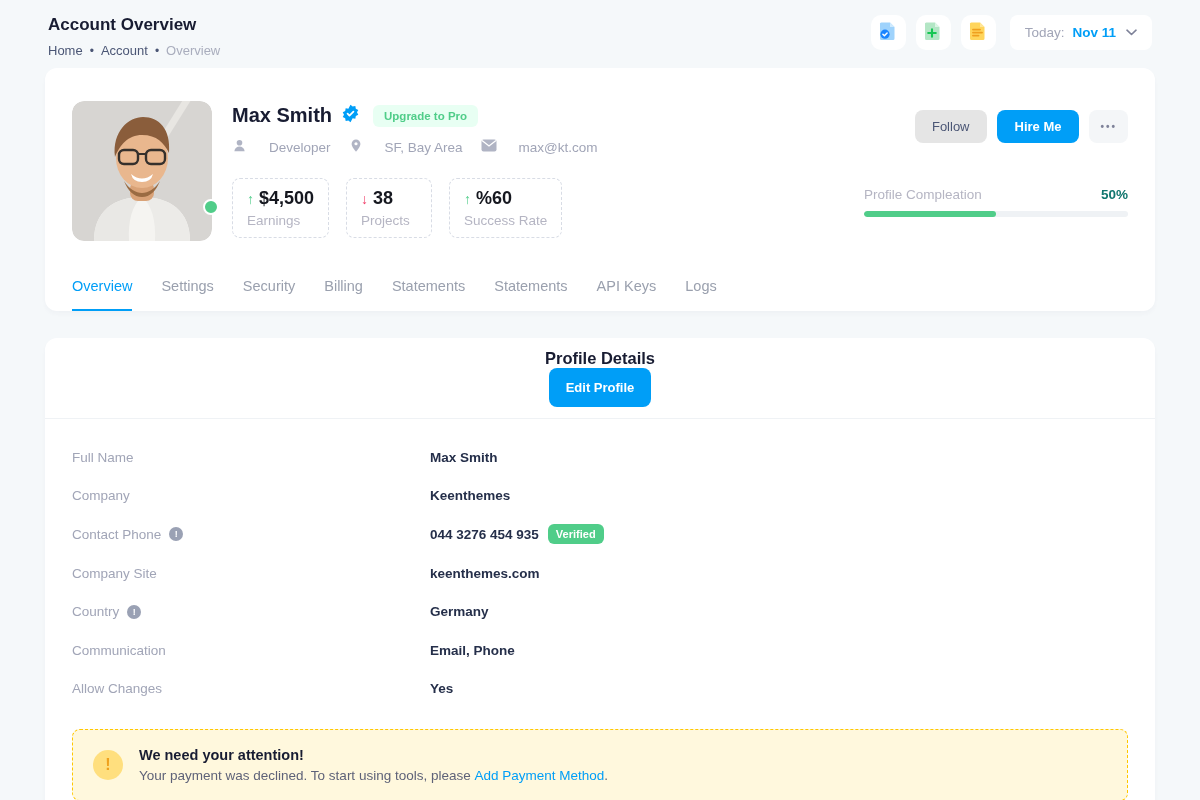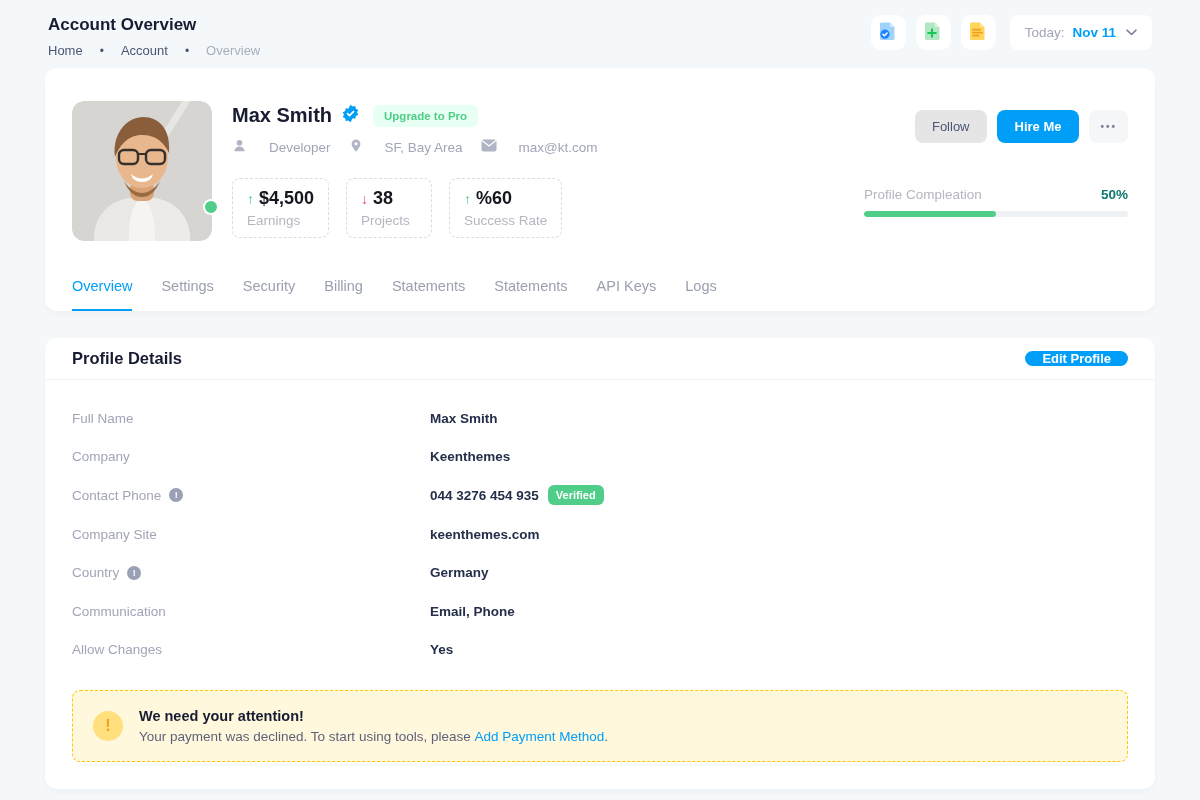--- a/index.html
+++ b/index.html
@@ -7,21 +7,21 @@
   body {
     background:#f5f8fa;
     font-family:"Liberation Sans", sans-serif;
     color:#181c32;
   }
   a { text-decoration:none; cursor:pointer; }
 
   
   .page-header { display:flex; justify-content:space-between; align-items:flex-start; padding:15px 48px 10px; }
   .page-title { font-size:17px; font-weight:700; color:#181c32; margin-bottom:8px; }
-  .breadcrumb { display:flex; align-items:center; gap:17px; font-size:13px; color:#4b5675; }
+  .breadcrumb { display:flex; align-items:center; gap:7px; font-size:13px; color:#4b5675; }
   .crumb-sep { color:#4b5675; font-size:12px; line-height:1; }
   .crumb-last { color:#a9adbd; }
 
   .header-actions { display:flex; align-items:center; gap:10px; }
   .icon-btn { width:35px; height:35px; background:#fff; border:none; border-radius:10px;
     display:flex; align-items:center; justify-content:center; cursor:pointer; }
   .date-btn { height:35px; background:#fff; border:none; border-radius:8px; cursor:pointer;
     display:flex; align-items:center; gap:8px; padding:0 15px; font-size:13.5px;
     font-family:"Liberation Sans", sans-serif; margin-left:4px; }
   .date-prefix { color:#a1a5b7; }
@@ -69,23 +69,23 @@
   .progress-track { height:6px; background:#eff2f5; border-radius:3px; overflow:hidden; }
   .progress-fill { height:100%; background:#50cd89; border-radius:3px; }
 
   .tabs-row { display:flex; gap:29px; margin-top:37px; }
   .tab { font-size:14.5px; font-weight:500; color:#9aa0ae; padding-bottom:15px; border-bottom:2px solid transparent; }
   .tab.active { color:#009ef7; border-bottom-color:#009ef7; }
 
   
   .card-details { margin-top:27px; padding-bottom:27px; }
   .details-header { display:flex; justify-content:space-between; align-items:center;
-    padding:11px 27px; border-bottom:1px solid #eff2f5; }
+    padding:11px 27px; border-bottom:1px solid #eff2f5;flex-direction:column; }
   .details-title { font-size:16.5px; font-weight:700; color:#181c32; }
-  .btn-edit { background:#009ef7; color:#fff; font-weight:600; font-size:13px; padding:0 17px; border-radius:8px; }
+  .btn-edit { background:#009ef7; color:#fff; font-weight:600; font-size:13px; padding:12px 17px; border-radius:8px; }
 
   .details-body { padding:19px 27px 0; }
   .detail-row { display:flex; align-items:center; min-height:38.6px; font-size:13.5px; }
   .detail-label { width:358px; color:#a1a5b7; display:flex; align-items:center; gap:8px; flex-shrink:0; }
   .info-icon { width:14px; height:14px; border-radius:50%; background:#9aa1b4; color:#fff;
     font-size:9px; font-weight:700; display:inline-flex; align-items:center; justify-content:center; cursor:pointer; }
   .detail-value { color:#252f4a; font-weight:600; display:flex; align-items:center; gap:9px; }
   .verified-badge { background:#50cd89; color:#fff; font-size:11px; font-weight:700; padding:4px 8px; border-radius:6px; }
 
   

